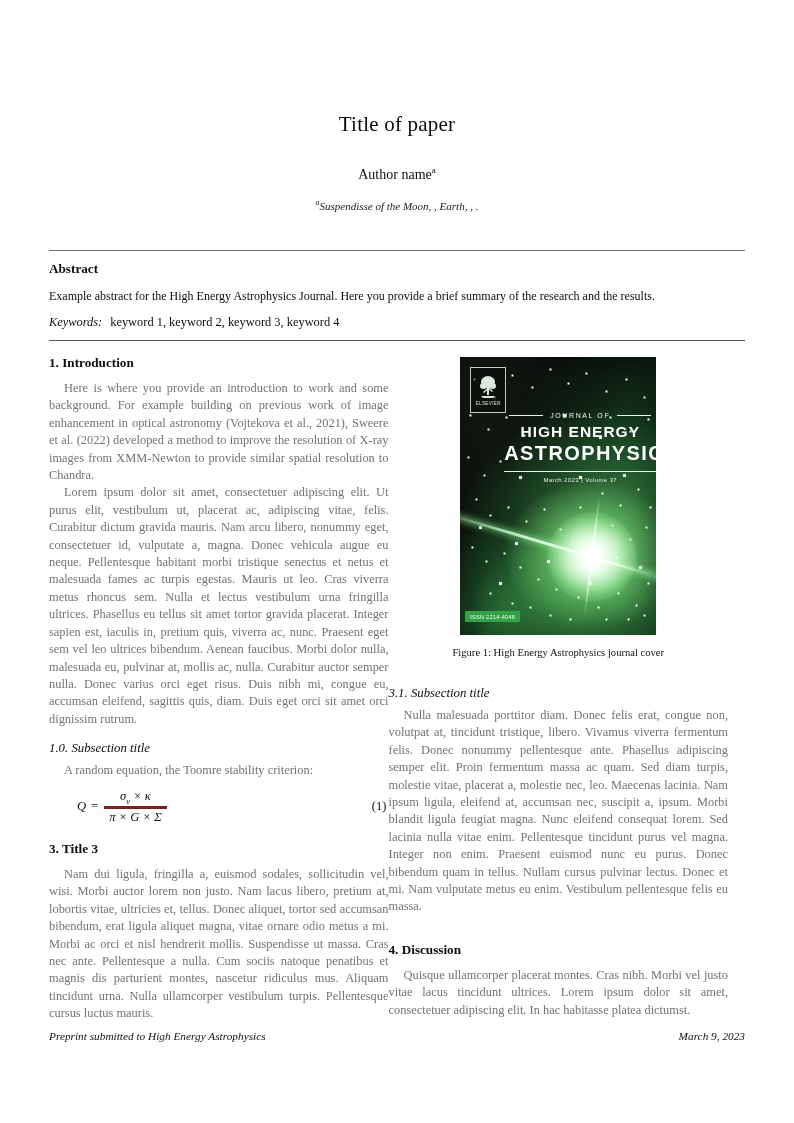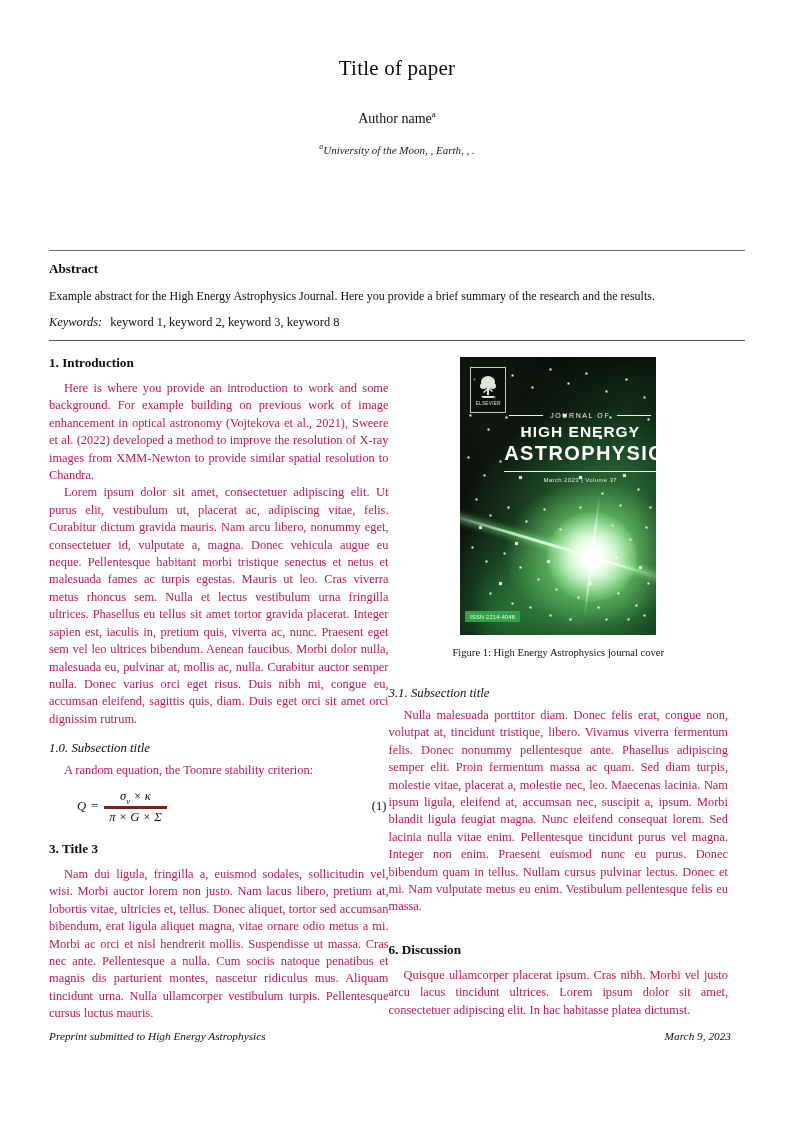--- a/index.html
+++ b/index.html
@@ -4,41 +4,41 @@
 <style>
   * { margin:0; padding:0; box-sizing:border-box; }
   html,body { background:#e9e9e9; }
   .page {
     position:relative; width:794px; height:1123px; margin:0 auto;
     background:#ffffff; color:#0d0d0d;
     font-family:"Liberation Serif", serif;
     overflow:hidden;
   }
   
-  .doc-header { text-align:center; padding-top:56px; }
+  .doc-header { text-align:center; padding-top:112px; }
   .doc-title { font-size:21px; font-weight:400; letter-spacing:0.2px; }
   .doc-author { font-size:14px; margin-top:28px; }
   .doc-author sup { font-size:9px; }
   .doc-affil { font-size:11px; font-style:italic; margin-top:15px; color:#1a1a1a; }
   .doc-affil sup { font-size:8px; }
   
   .rule-thick { position:absolute; left:49px; right:49px; top:250px; border:none; border-top:1.6px solid #6e6e6e; }
   .rule-thin  { position:absolute; left:49px; right:49px; top:340px; border:none; border-top:1px solid #555; }
   
   .abstract-block { position:absolute; top:261px; left:49px; right:49px; }
   .abstract-heading { font-size:13.2px; font-weight:700; }
   .abstract-text { font-size:12px; margin-top:11px; line-height:1.4; }
   .keywords-line { font-size:12.4px; margin-top:10px; }
   .keywords-label { font-style:italic; margin-right:8px; }
   
   .columns { position:absolute; top:355px; left:49px; right:49px; display:flex; gap:0; }
   .col { width:339.5px; }
   .para {
     font-size:12.4px; line-height:17.4px; text-align:justify;
-    text-indent:15px; color:#be185d;
+    text-indent:15px; color:#737373;
   }
   .sec-heading { font-size:13.2px; font-weight:700; margin:0 0 9px 0; }
   .subsec-heading { font-size:12.8px; font-style:italic; font-weight:400; margin:13px 0 6px 0; }
   .mt-sec { margin-top:16px; }
   .mt-sec-lg { margin-top:26px; }
   
   .equation { display:flex; align-items:center; font-size:12.6px; margin:9px 2px 2px 28px; }
   .eq-lhs { font-style:italic; margin-right:5px; }
   .eq-equals { margin-right:6px; }
   .frac { display:inline-block; text-align:center; }
@@ -108,42 +108,42 @@
   .cover-line2 { font-size:20px; font-weight:700; letter-spacing:1.4px; margin-top:1px;text-align:right; }
   .cover-underline { width:158px; height:1px; background:#e9f4e9; margin:6px auto 5px; }
   .cover-issue { font-size:6px; letter-spacing:0.4px; color:#e2eee2; }
   .issn-badge {
     position:absolute; left:5px; bottom:13px; padding:2.5px 5px;
     background:#33a247; color:#f2fff2; font-size:5.5px; letter-spacing:0.3px;
   }
   .figure-caption { font-size:10.6px; text-align:center; margin-top:12px; color:#111; }
   
   .doc-footer {
-    position:absolute; top:1030px; left:49px; right:63px;
+    position:absolute; top:1030px; left:49px; right:49px;
     display:flex; justify-content:space-between;
     font-style:italic; font-size:11.3px; color:#111;
   }
 </style>
 </head>
 <body>
 
 <div class="page">
 
   <header class="doc-header">
     <div class="doc-title">Title of paper</div>
     <div class="doc-author"><span>Author name</span><sup>a</sup></div>
-    <div class="doc-affil"><sup>a</sup><span>University of the Moon, , Earth, , .</span></div>
+    <div class="doc-affil"><sup>a</sup><span>Suspendisse of the Moon, , Earth, , .</span></div>
   </header>
 
   <hr class="rule-thick">
 
   <section class="abstract-block">
     <div class="abstract-heading">Abstract</div>
     <p class="abstract-text">Example abstract for the High Energy Astrophysics Journal. Here you provide a brief summary of the research and the results.</p>
-    <p class="keywords-line"><span class="keywords-label">Keywords:</span><span>keyword 1, keyword 2, keyword 3, keyword 8</span></p>
+    <p class="keywords-line"><span class="keywords-label">Keywords:</span><span>keyword 1, keyword 2, keyword 3, keyword 4</span></p>
   </section>
 
   <hr class="rule-thin">
 
   <div class="columns">
 
     <div class="col">
       <h2 class="sec-heading">1.  Introduction</h2>
       <p class="para">Here is where you provide an introduction to work and some background. For example building on previous work of image enhancement in optical astronomy (Vojtekova et al., 2021), Sweere et al. (2022) developed a method to improve the resolution of X-ray images from XMM-Newton to provide similar spatial resolution to Chandra.</p>
 
@@ -204,22 +204,22 @@
             <div class="cover-issue">March 2023 | Volume 37</div>
           </div>
           <div class="issn-badge">ISSN 2214-4048</div>
         </div>
       </figure>
       <div class="figure-caption">Figure 1: High Energy Astrophysics journal cover</div>
 
       <h3 class="subsec-heading" style="margin-top:28px;">3.1.  Subsection title</h3>
       <p class="para">Nulla malesuada porttitor diam. Donec felis erat, congue non, volutpat at, tincidunt tristique, libero. Vivamus viverra fermentum felis. Donec nonummy pellentesque ante. Phasellus adipiscing semper elit. Proin fermentum massa ac quam. Sed diam turpis, molestie vitae, placerat a, molestie nec, leo. Maecenas lacinia. Nam ipsum ligula, eleifend at, accumsan nec, suscipit a, ipsum. Morbi blandit ligula feugiat magna. Nunc eleifend consequat lorem. Sed lacinia nulla vitae enim. Pellentesque tincidunt purus vel magna. Integer non enim. Praesent euismod nunc eu purus. Donec bibendum quam in tellus. Nullam cursus pulvinar lectus. Donec et mi. Nam vulputate metus eu enim. Vestibulum pellentesque felis eu massa.</p>
 
-      <h2 class="sec-heading mt-sec-lg">6.  Discussion</h2>
-      <p class="para">Quisque ullamcorper placerat ipsum. Cras nibh. Morbi vel justo arcu lacus tincidunt ultrices. Lorem ipsum dolor sit amet, consectetuer adipiscing elit. In hac habitasse platea dictumst.</p>
+      <h2 class="sec-heading mt-sec-lg">4.  Discussion</h2>
+      <p class="para">Quisque ullamcorper placerat montes. Cras nibh. Morbi vel justo vitae lacus tincidunt ultrices. Lorem ipsum dolor sit amet, consectetuer adipiscing elit. In hac habitasse platea dictumst.</p>
     </div>
 
   </div>
 
   <footer class="doc-footer">
     <span>Preprint submitted to High Energy Astrophysics</span>
     <span>March 9, 2023</span>
   </footer>
 
 </div>

